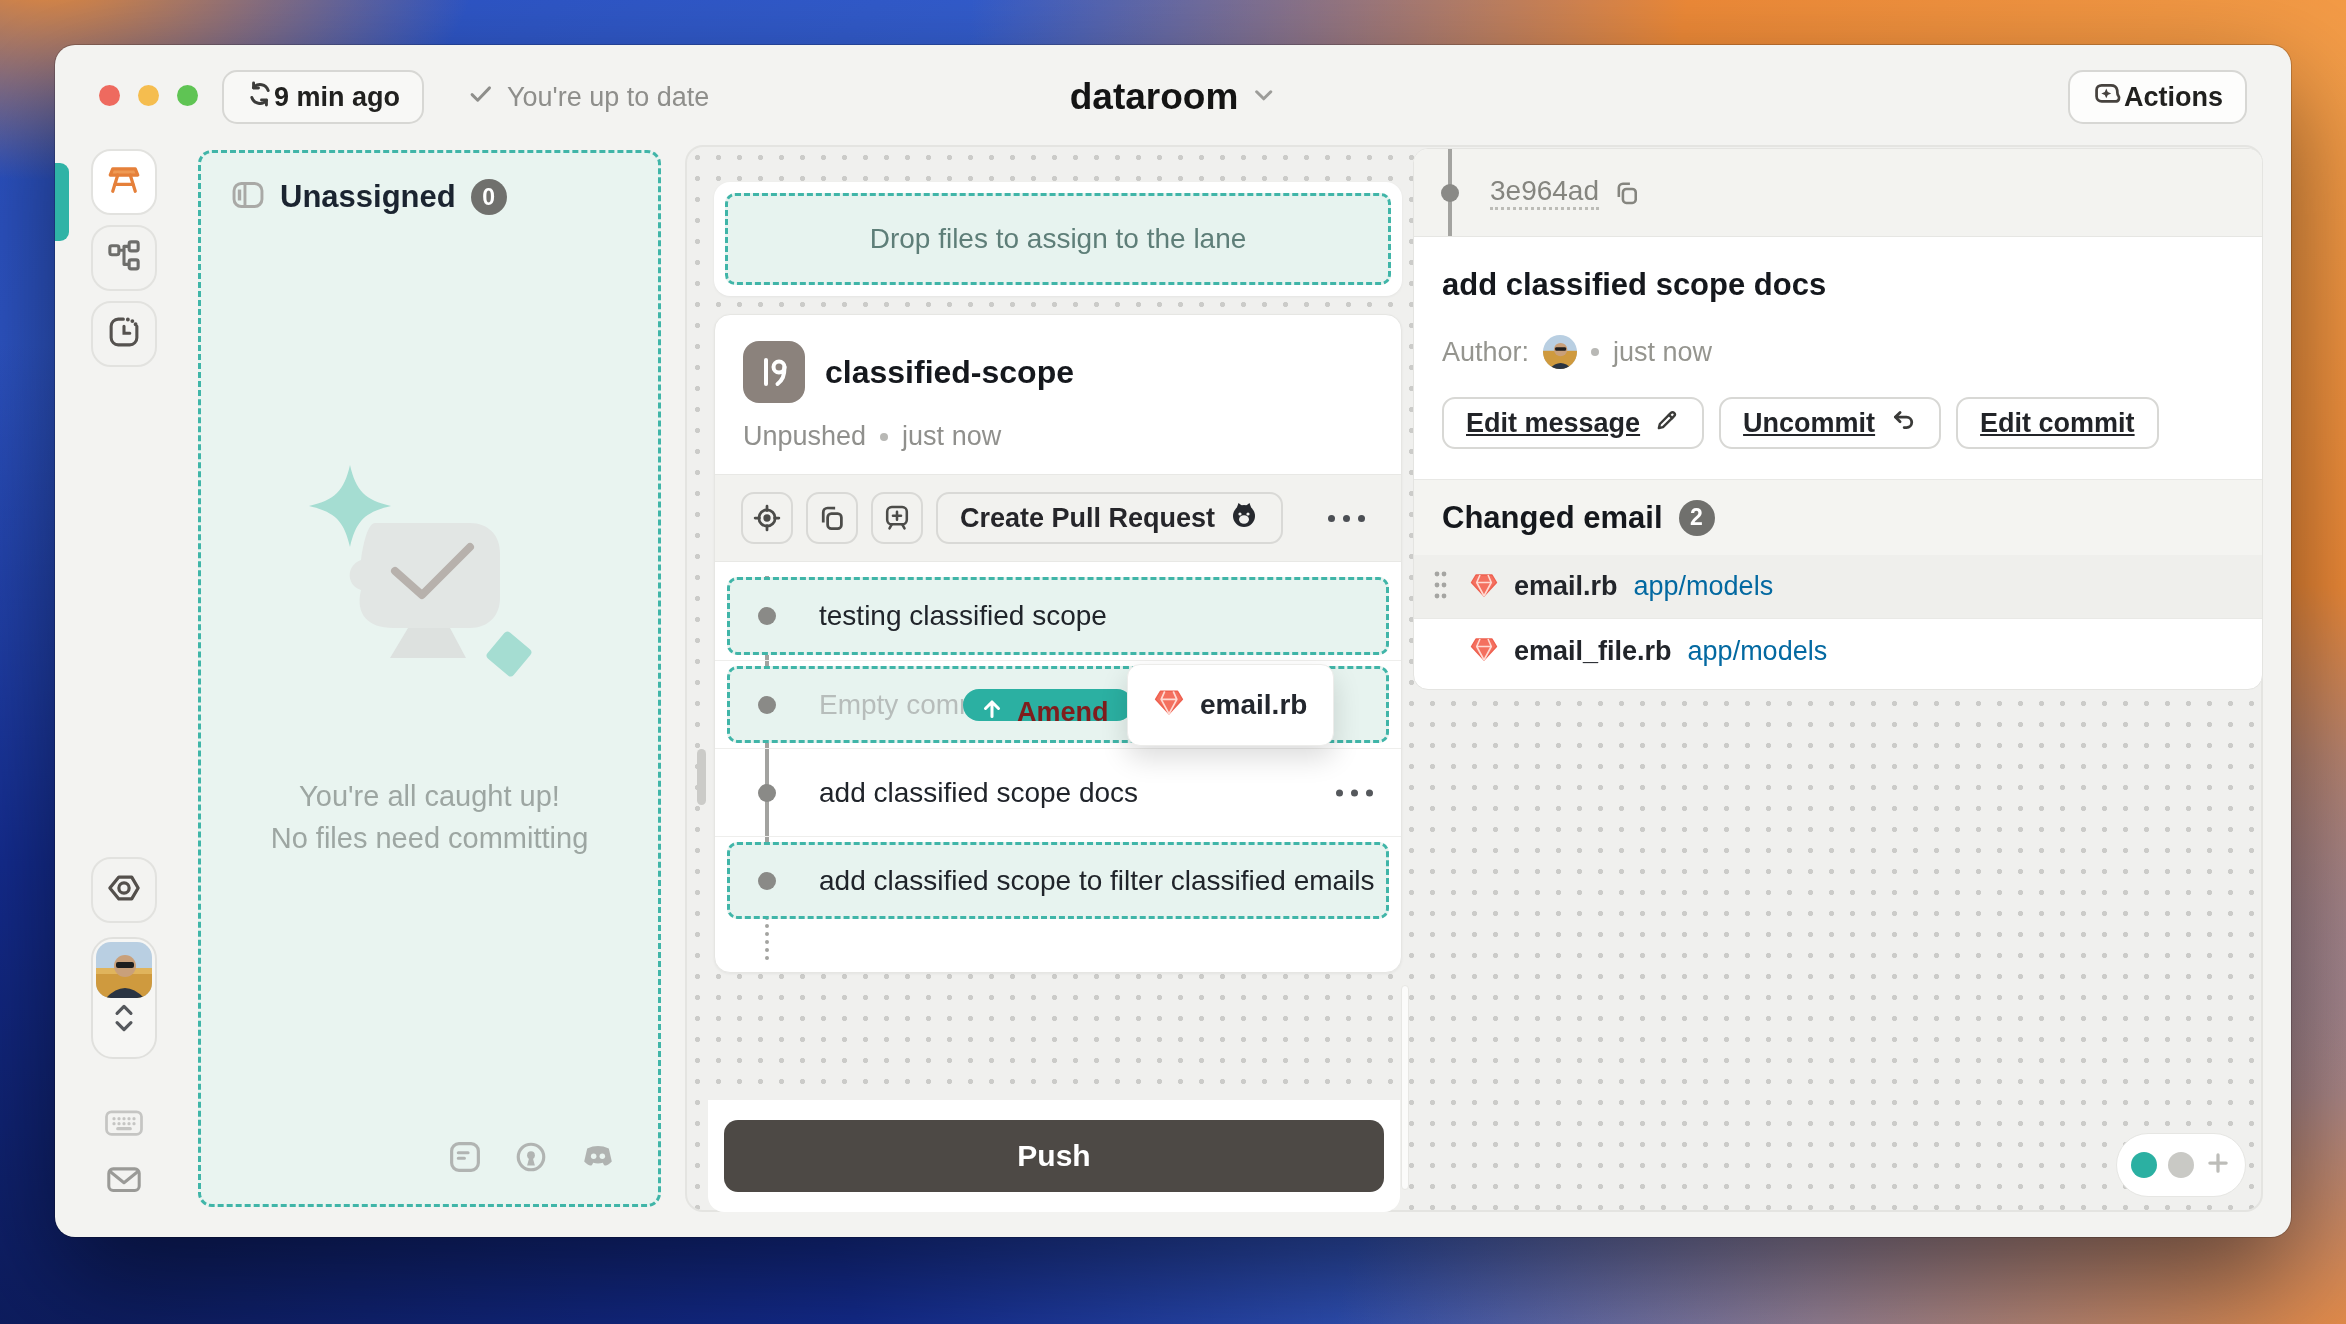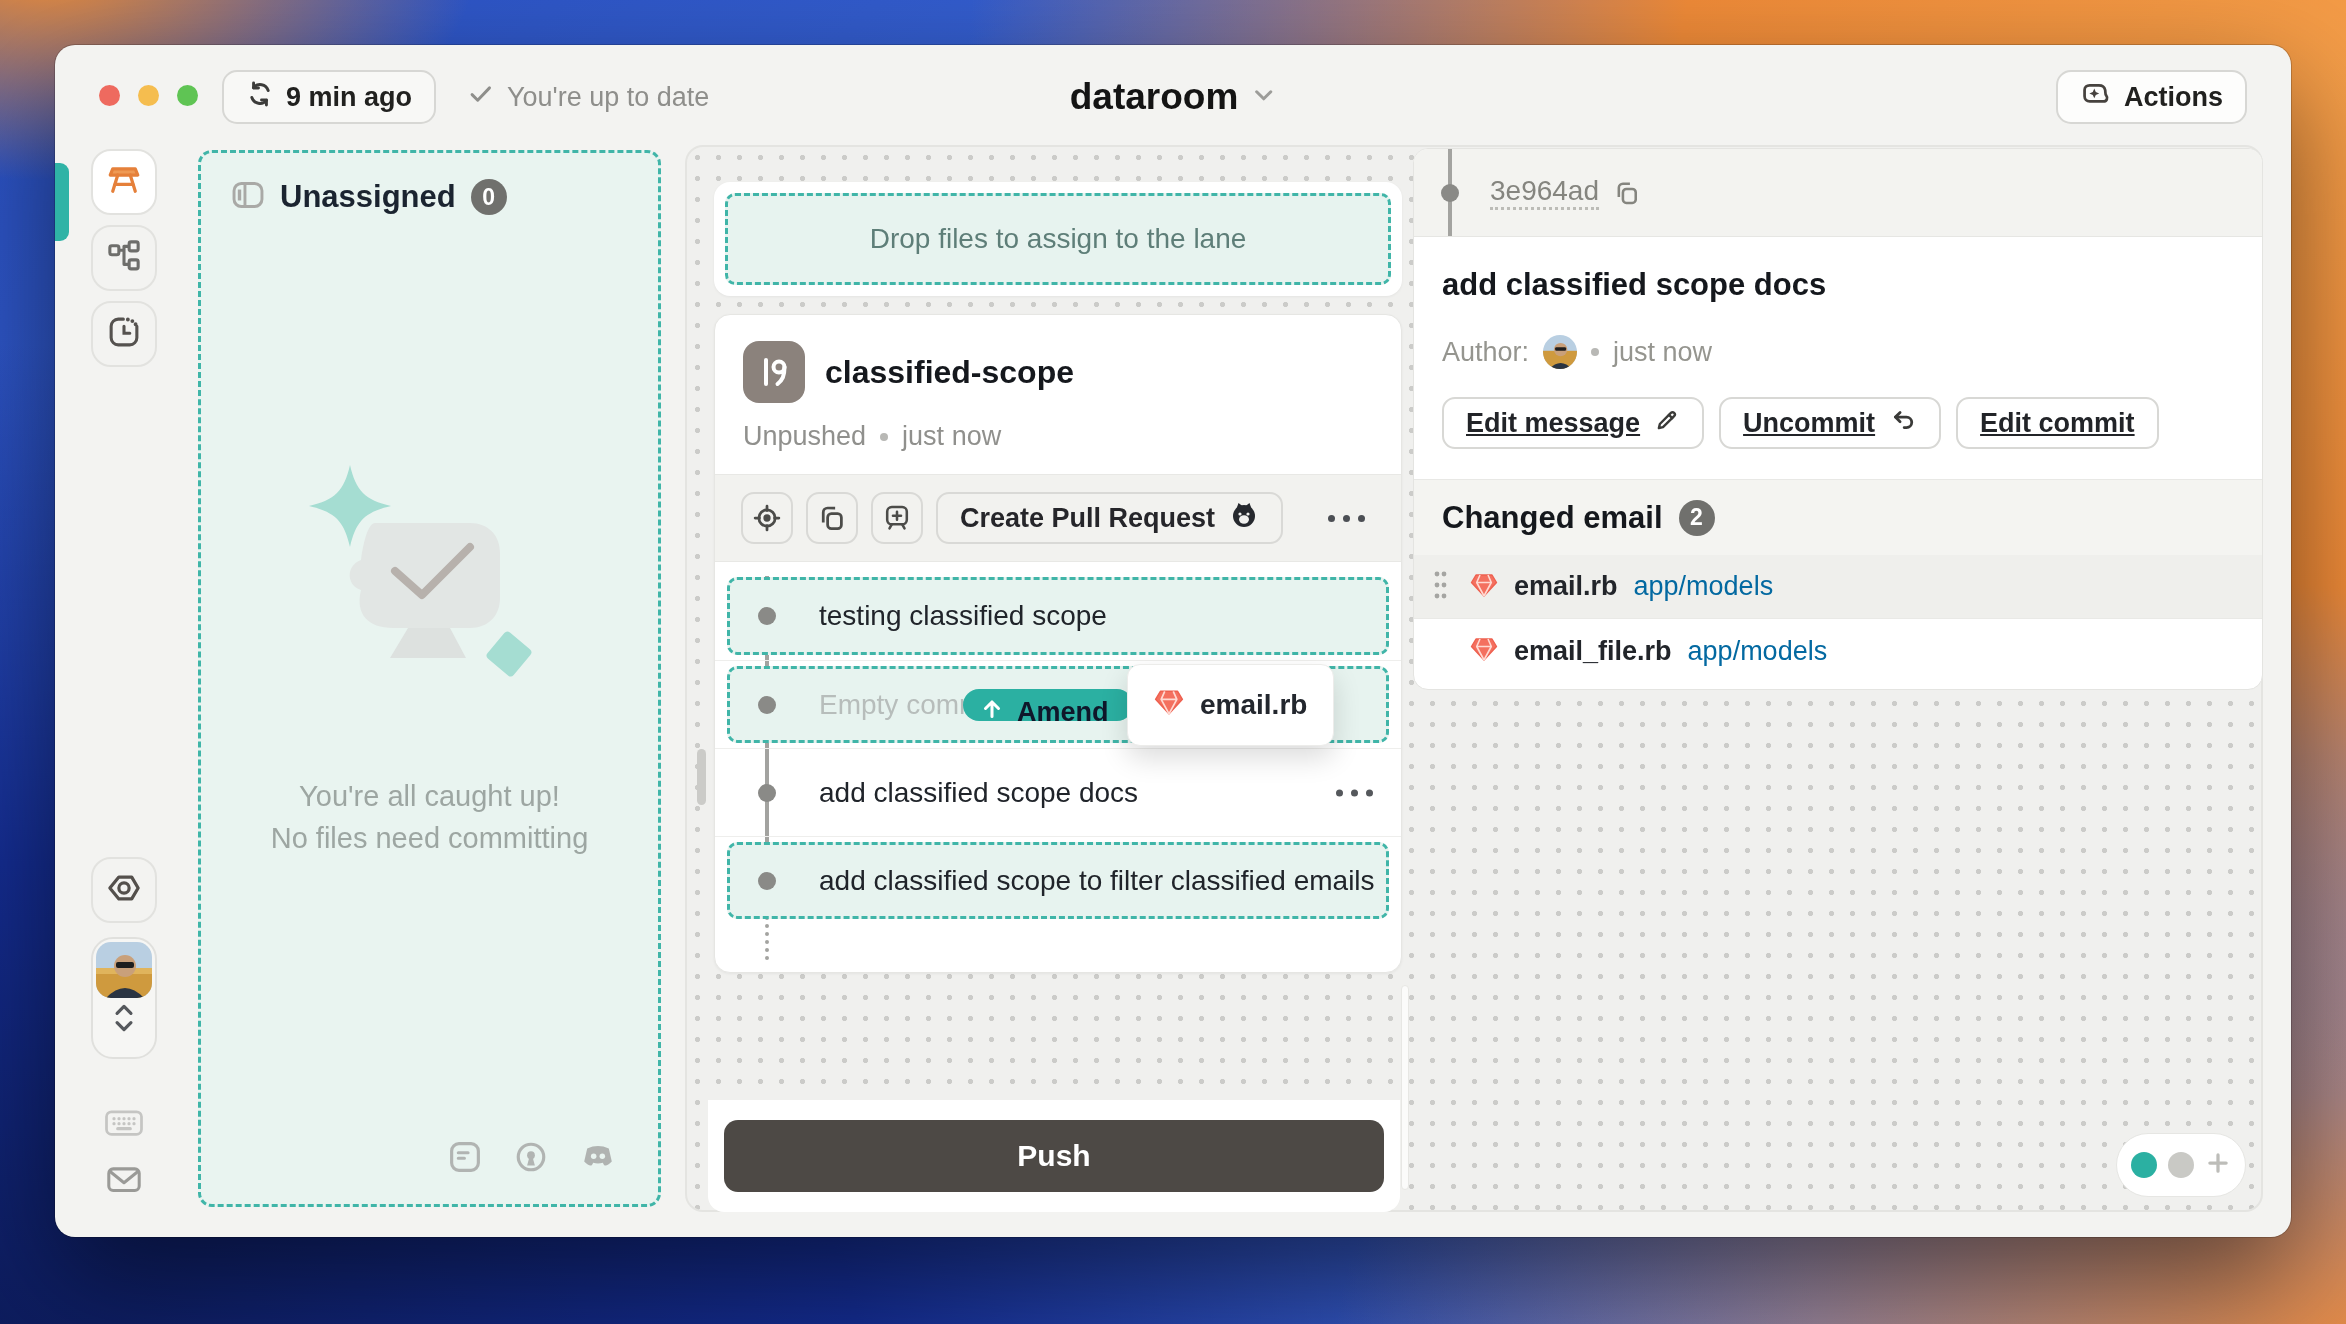--- a/index.html
+++ b/index.html
@@ -25,21 +25,21 @@
     position: absolute; left: 0; top: 118px; width: 14px; height: 78px;
     background: #2fb3a6; border-radius: 0 9px 9px 0;
   }
 
   
   .topbar { position: absolute; left: 0; top: 0; right: 0; height: 100px; }
   .lights { position: absolute; left: 44px; top: 40px; display: flex; gap: 18px; }
   .light { width: 21px; height: 21px; border-radius: 50%; }
   .light.r { background: #ee6a5f; } .light.y { background: #f5bd4f; } .light.g { background: #5fc454; }
   .pillbtn {
-    display: flex; align-items: center; gap: 12px; height: 54px; padding: 0 22px;
+    display: flex; align-items: center; height: 54px; padding: 0 22px;
     border: 2px solid #d7d7d4; border-radius: 15px; background: #f8f8f6;
     font-size: 27px; font-weight: 700; color: #21211f; cursor: pointer;
   }
   .syncbtn { position: absolute; left: 167px; top: 25px; }
   .upstatus { position: absolute; left: 412px; top: 25px; height: 54px; display: flex; align-items: center; gap: 13px;
     color: #8e8e8b; font-size: 27px; }
   .project { position: absolute; left: 50%; top: 25px; transform: translateX(-50%);
     height: 54px; display: flex; align-items: center; gap: 12px; cursor: pointer; }
   .project .name { font-size: 37px; font-weight: 800; color: #141414; }
   .actionsbtn { position: absolute; right: 44px; top: 25px; background: #fdfdfc; font-weight: 600; }
@@ -114,21 +114,21 @@
   .crow + .crow { border-top: 1px solid #eeeeec; }
   .cdash { position: absolute; left: 12px; right: 12px; top: 5px; bottom: 5px;
     border: 3px dashed #40b5a8; border-radius: 10px; background: #e7f3ef; }
   .cdot { position: absolute; left: 43px; top: 50%; transform: translateY(-50%);
     width: 18px; height: 18px; border-radius: 50%; background: #8a8a87; z-index: 2; }
   .clabel { position: absolute; left: 104px; top: 50%; transform: translateY(-50%);
     font-size: 28px; color: #20242a; z-index: 1; white-space: nowrap; }
   .clabel.muted { color: #b7bdbb; }
   .amendpill { position: absolute; left: 248px; top: 50%; transform: translateY(-50%); z-index: 3;
     height: 32px; padding: 16px 24px 0 16px; border-radius: 23px; background: #2bb0a2;
-    display: flex; align-items: center; gap: 12px; color: #0f172a; font-size: 27px; font-weight: 700; }
+    display: flex; align-items: center; gap: 12px; color: #7f1d1d; font-size: 27px; font-weight: 700; }
   .dragcard { position: absolute; left: 412px; top: 3px; z-index: 4; height: 82px; padding: 0 26px;
     background: #fff; border: 1px solid #ececea; border-radius: 13px;
     box-shadow: 0 12px 28px rgba(0,0,0,.14); display: flex; align-items: center; gap: 16px;
     font-size: 28px; font-weight: 700; color: #23272e; }
   .rowkebab { position: absolute; right: 28px; top: 50%; transform: translateY(-50%); display: flex; gap: 8px; cursor: pointer; }
   .rowkebab i { width: 7px; height: 7px; border-radius: 50%; background: #55585c; }
 
   .lanefoot { position: absolute; left: 0; right: 8px; top: 953px; height: 112px; background: #fff;
     border-radius: 0 0 16px 16px; padding: 20px 16px; }
   .pushbtn { width: 100%; height: 72px; border: none; border-radius: 14px; background: #4d4945;

